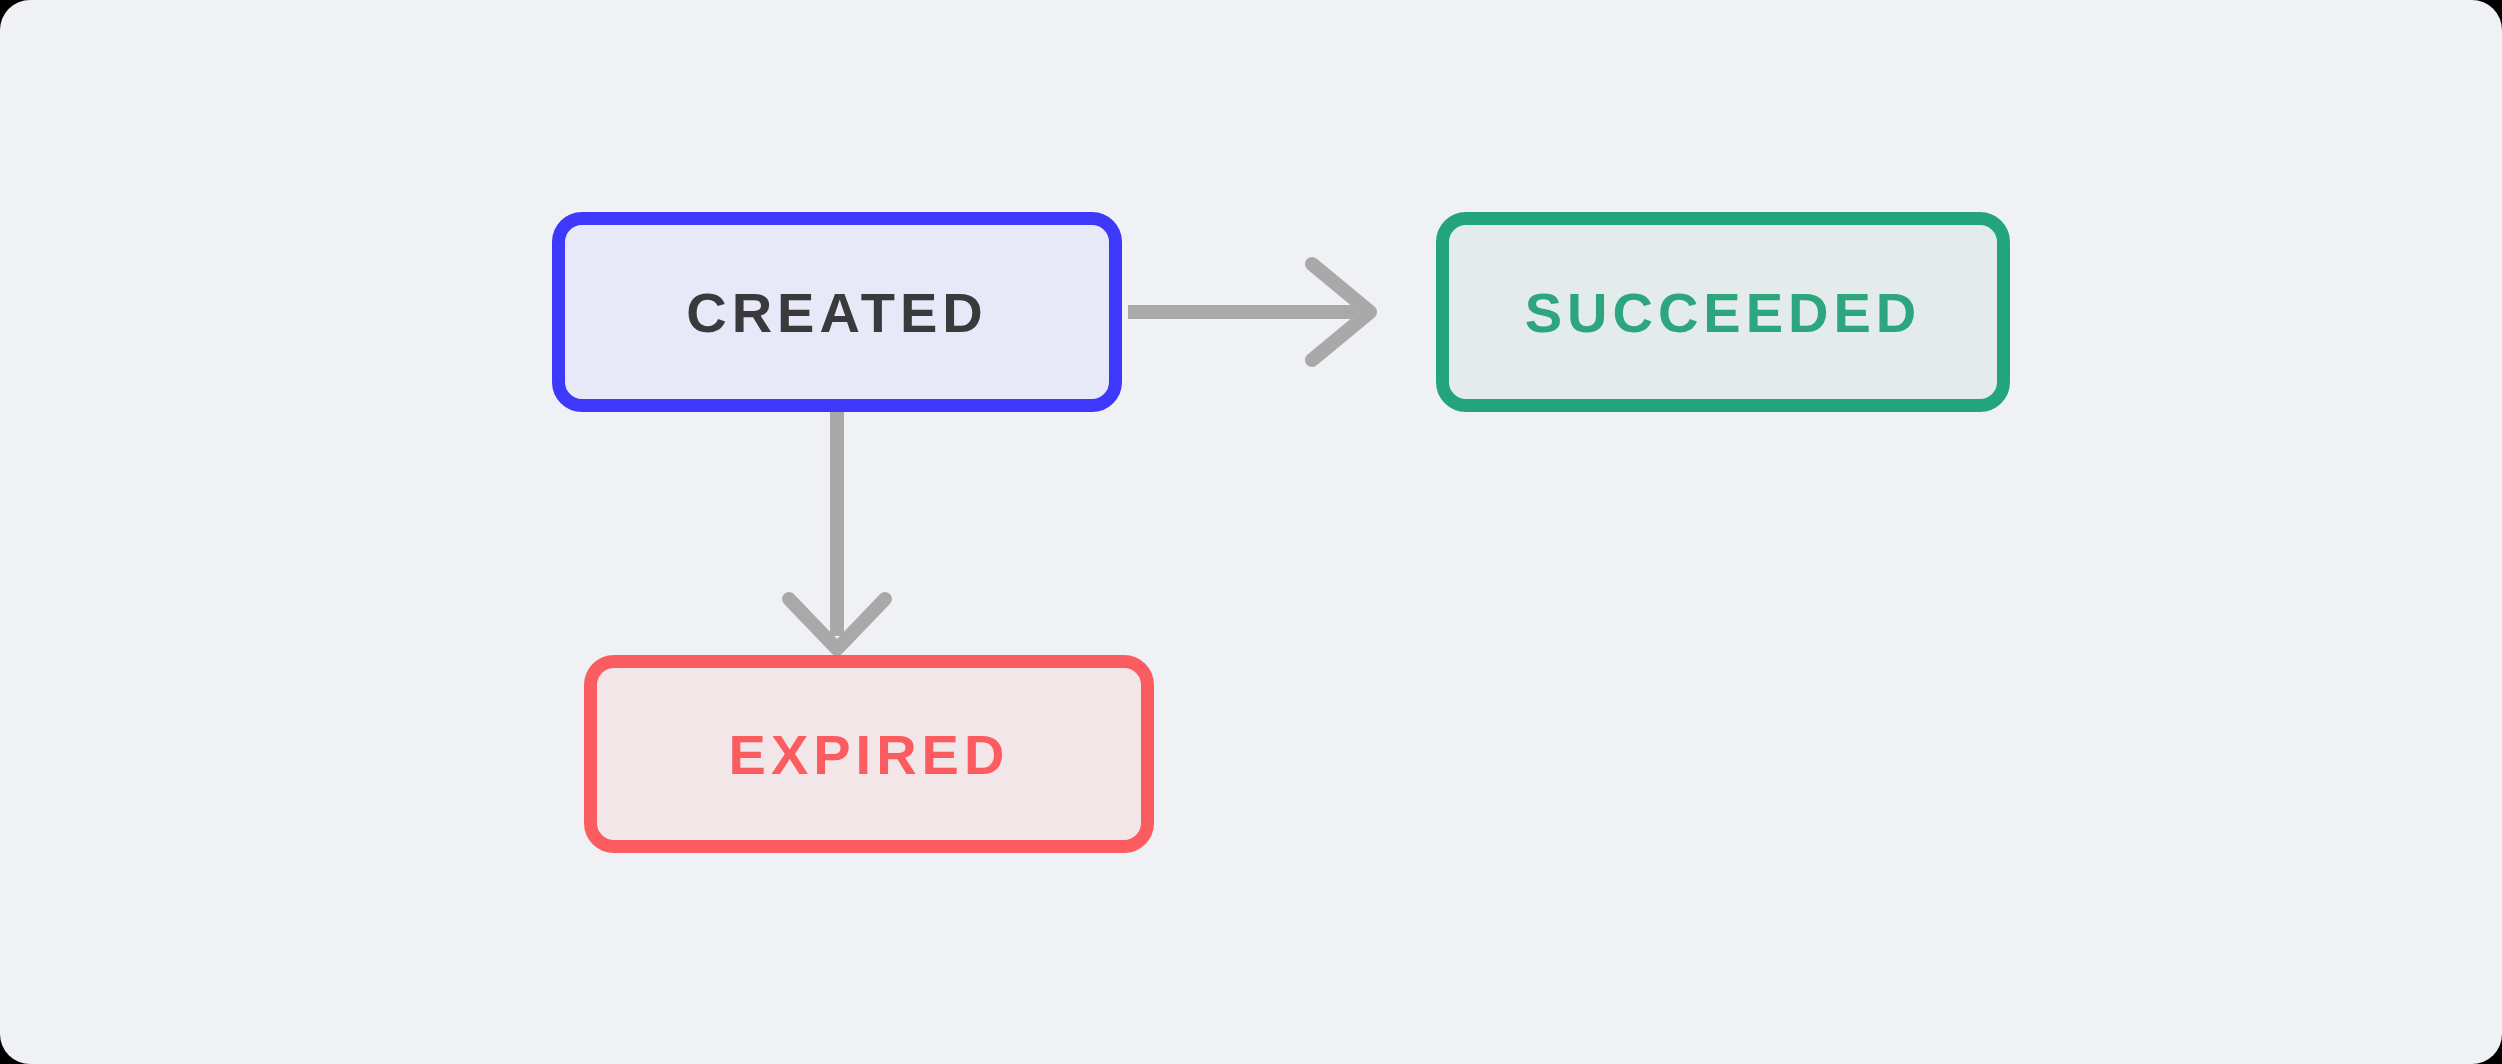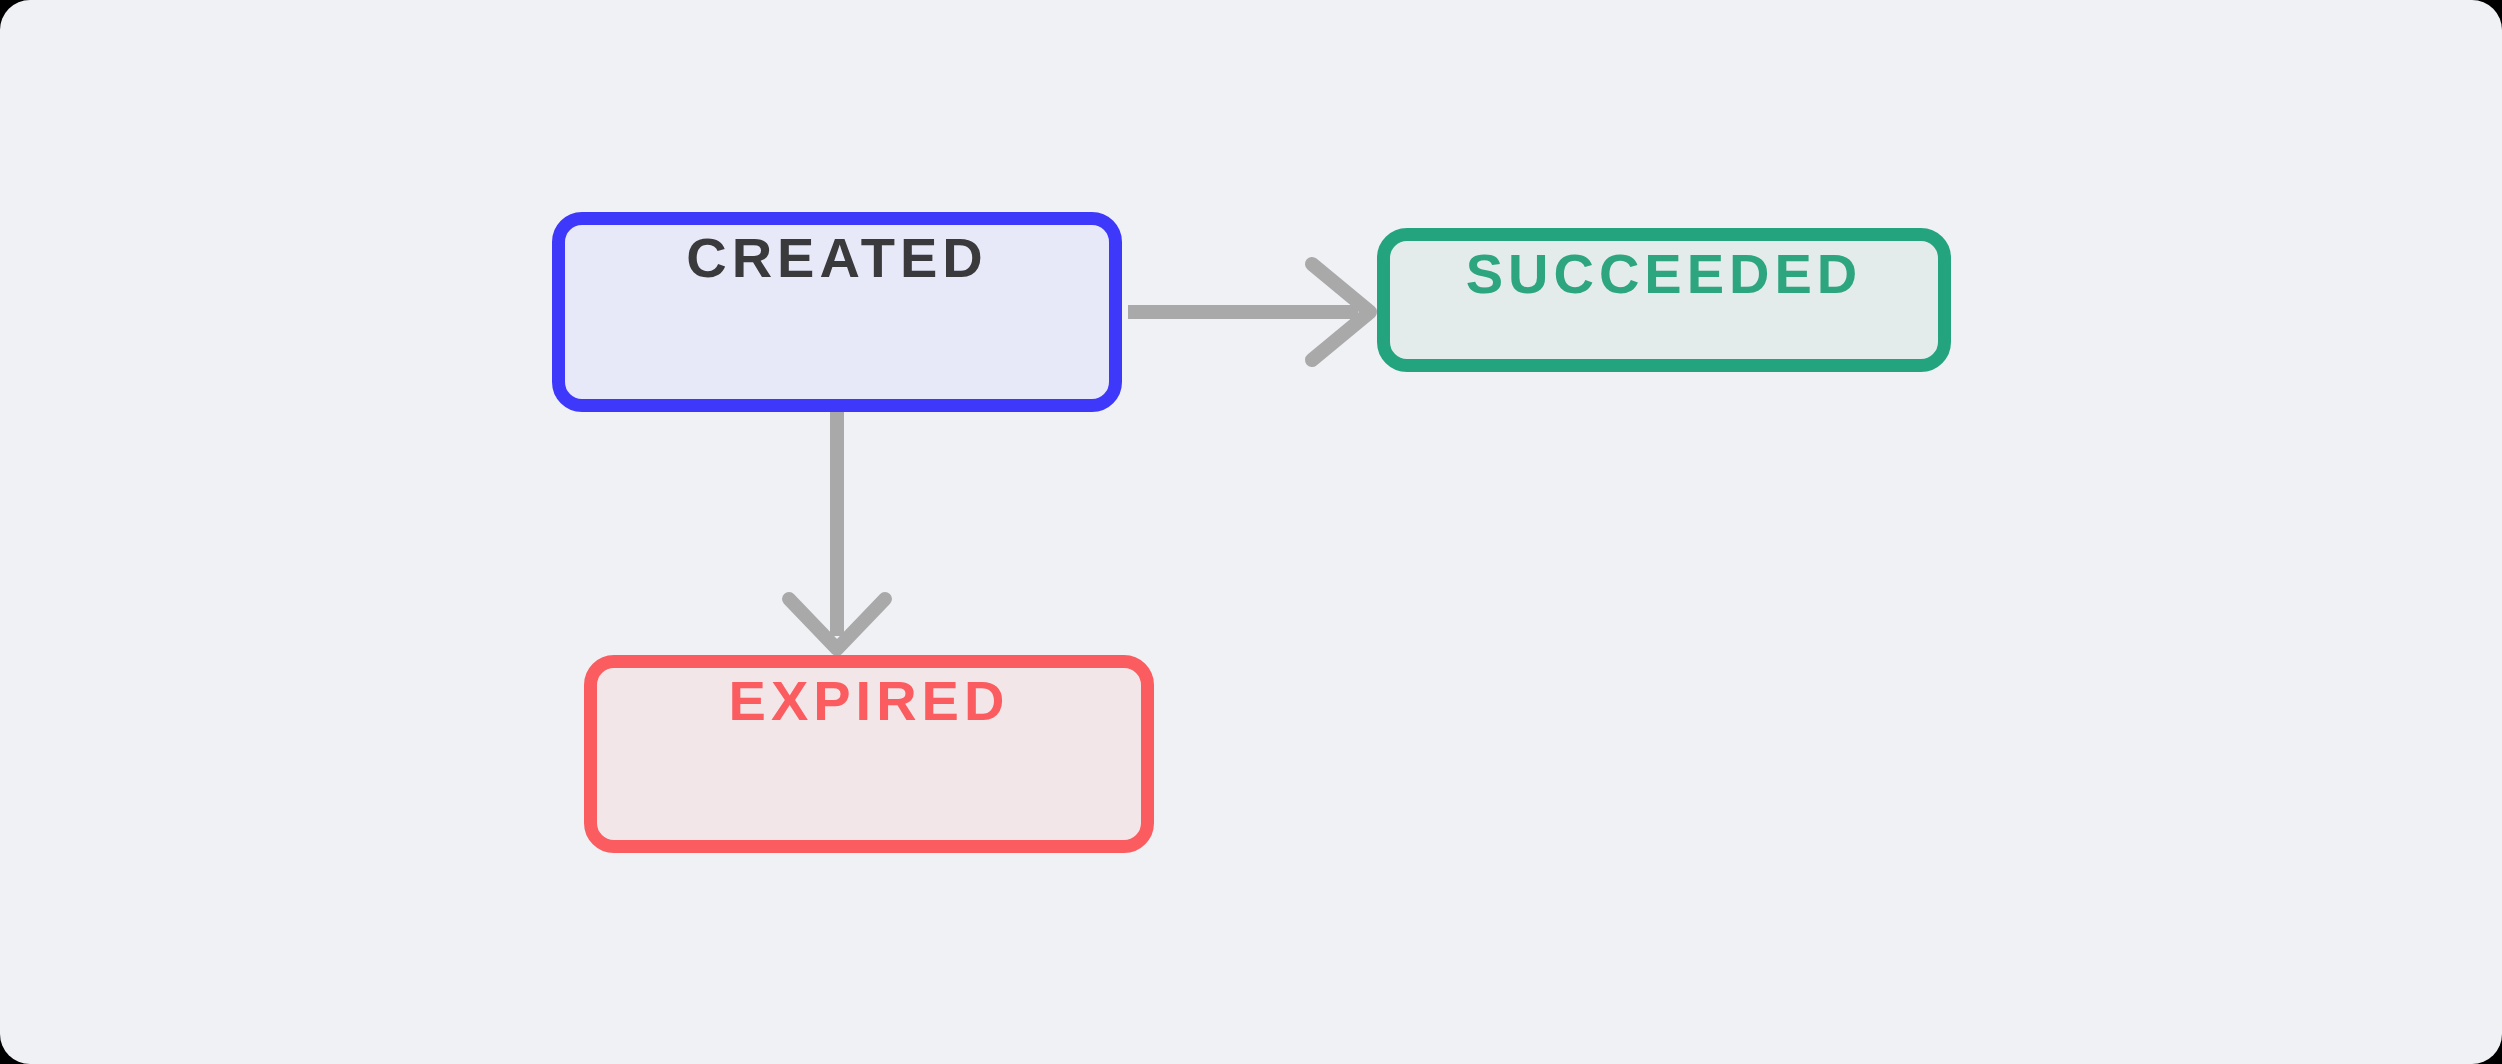--- a/index.html
+++ b/index.html
@@ -15,32 +15,32 @@
     border-radius: 30px;
     overflow: hidden;
   }
   .node {
     position: absolute;
     box-sizing: border-box;
     border-style: solid;
     border-width: 13px;
     border-radius: 30px;
     display: flex;
-    align-items: flex-start;
+    align-items: center;
     justify-content: center;
   }
   .node-label {
     font-size: 56px;
     font-weight: 700;
     letter-spacing: 5px;
     text-transform: uppercase;
     white-space: nowrap;
   }
   .node-created   { left: 552px;  top: 212px; width: 570px; height: 200px; }
-  .node-succeeded { left: 1377px; top: 212px; width: 574px; height: 144px; margin-top: 16px; }
+  .node-succeeded { left: 1436px; top: 212px; width: 574px; height: 200px; }
   .node-expired   { left: 552px;  top: 655px; width: 570px; height: 198px; }
   .edge-layer {
     position: absolute;
     left: 0; top: 0;
     width: 2502px;
     height: 1064px;
     pointer-events: none;
   }
 </style>
 </head>

